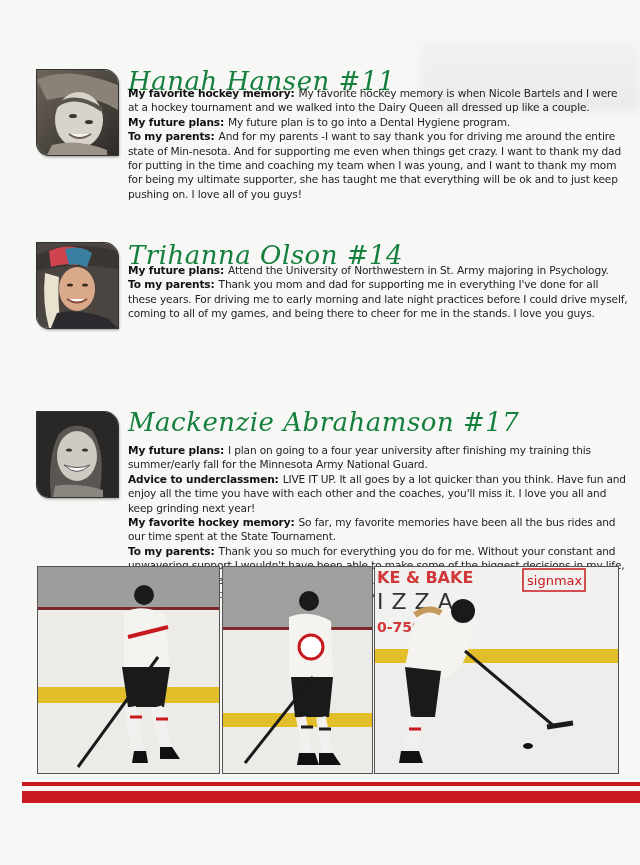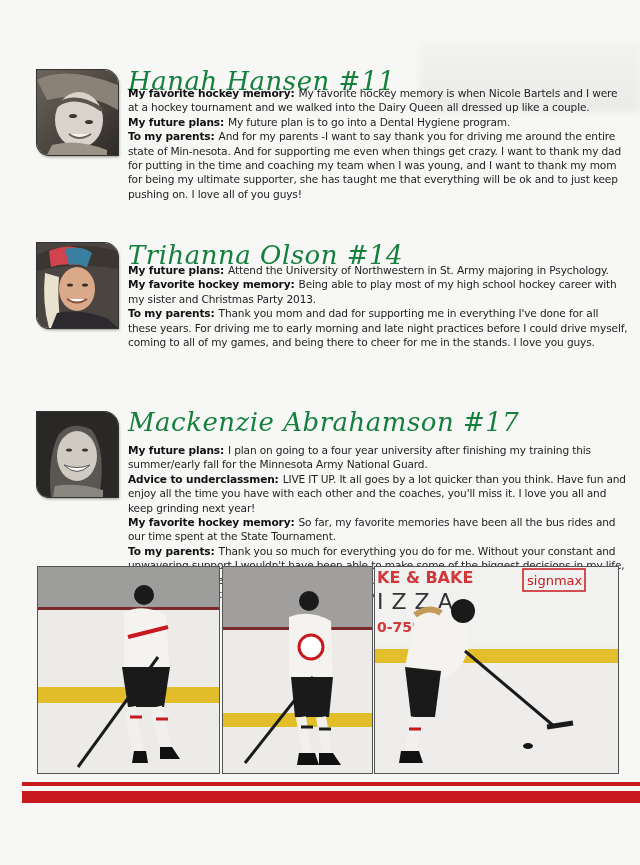--- a/index.html
+++ b/index.html
@@ -85,21 +85,20 @@
       <path d="M8 30 Q5 60 12 85 L24 85 Q20 55 22 34 Z" fill="#e9e2cf"></path>
       <ellipse cx="40" cy="46" rx="18" ry="22" fill="#d9a98a"></ellipse>
       <path d="M30 56 Q40 63 50 56" stroke="#8a4a3a" stroke-width="2" fill="#fff"></path>
       <ellipse cx="33" cy="42" rx="3" ry="1.6" fill="#3a2a20"></ellipse>
       <ellipse cx="48" cy="42" rx="3" ry="1.6" fill="#3a2a20"></ellipse>
       <path d="M20 70 Q40 65 70 75 L81 85 L14 85 Z" fill="#2c2a2e"></path>
     </svg>
   </div>
   <div class="bio" style="top:263px;">
     <p><span class="lbl">My future plans:</span><span>Attend the University of Northwestern in St. Army majoring in Psychology.</span></p>
-    <p><span class="lbl">My favorite hockey memory:</span><span>Being able to play most of my high school hockey career with my sister and Christmas Party 2013.</span></p>
     <p><span class="lbl">To my parents:</span><span>Thank you mom and dad for supporting me in everything I've done for all these years.  For driving me to early morning and late night practices before I could drive myself, coming to all of my games, and being there to cheer for me in the stands.  I love you guys.</span></p>
   </div>
 </section>
 
 <section class="senior">
   <h2 class="name" style="top:385px;">Mackenzie Abrahamson #17</h2>
   <div class="portrait" style="top:412px;">
     <svg width="81" height="85" viewBox="0 0 81 85">
       <rect width="81" height="85" fill="#5a5753"></rect>
       <path d="M0 0 L81 0 L81 85 L62 85 Q70 40 55 18 Q35 8 22 22 Q10 45 14 85 L0 85 Z" fill="#2a2826"></path>

